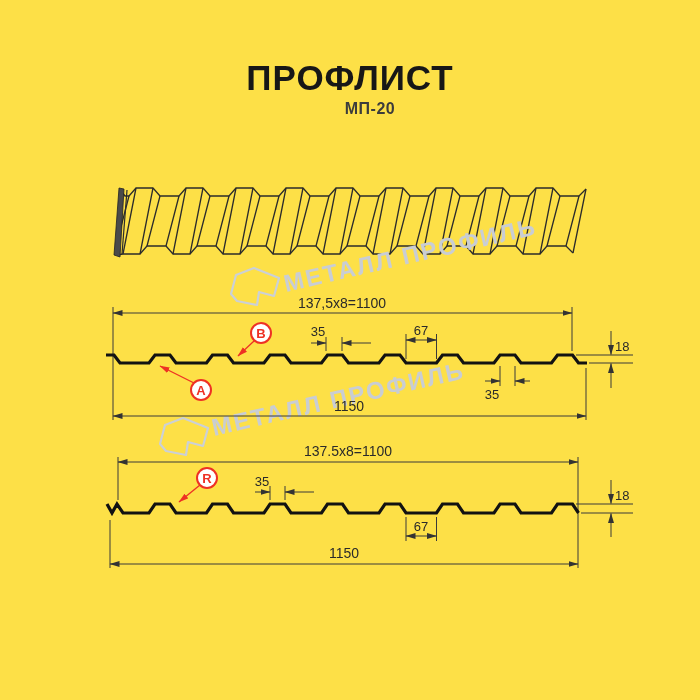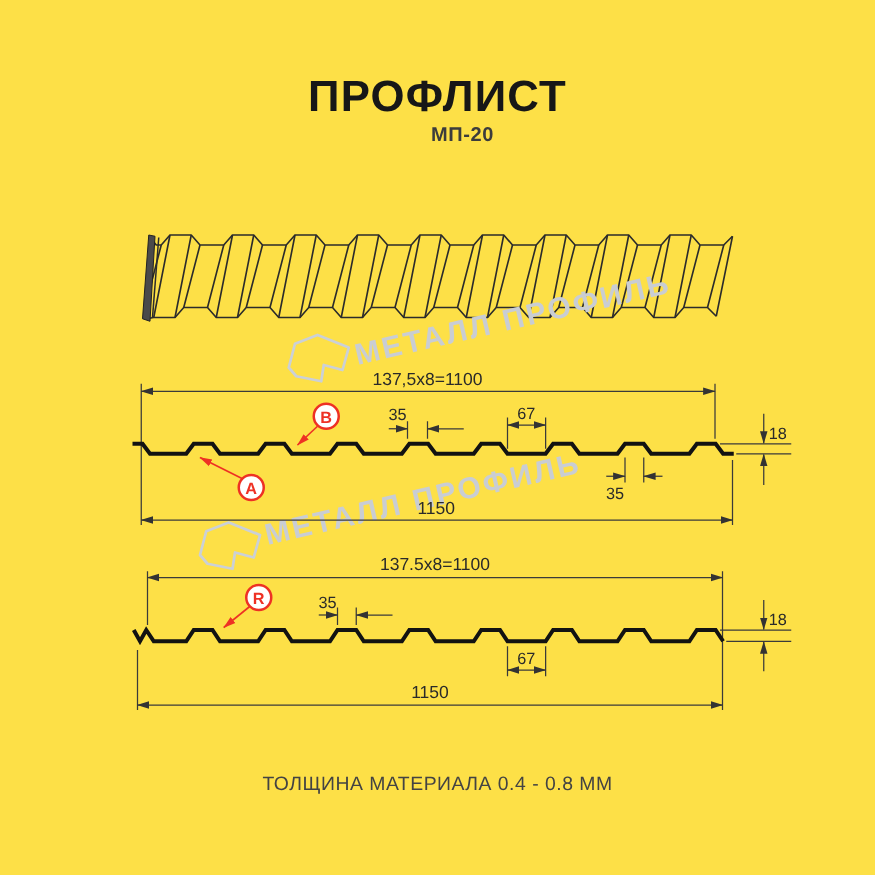--- a/index.html
+++ b/index.html
@@ -22,21 +22,20 @@
   .red-letter{font-size:13px;font-weight:bold;fill:#ee3124;}
   .red-line{stroke:#ee3124;stroke-width:1.3;fill:none;}
 </style>
 </head>
 <body>
 
 <div id="canvas">
 
   <div id="title" class="center-text">ПРОФЛИСТ</div>
   <div id="model" class="center-text">МП-20</div>
-  <div id="note" class="center-text">ТОЛЩИНА МАТЕРИАЛА 0.4 - 0.8 ММ</div>
 
   <svg width="700" height="700" viewBox="0 0 700 700">
     <defs>
       <marker id="ar" markerWidth="11" markerHeight="8" refX="9.5" refY="4" orient="auto-start-reverse" markerUnits="userSpaceOnUse">
         <path d="M0,1 L10,4 L0,7 Z" fill="#333"></path>
       </marker>
       <marker id="arr" markerWidth="11" markerHeight="8" refX="9.5" refY="4" orient="auto-start-reverse" markerUnits="userSpaceOnUse">
         <path d="M0,1 L10,4 L0,7 Z" fill="#ee3124"></path>
       </marker>
     </defs>

